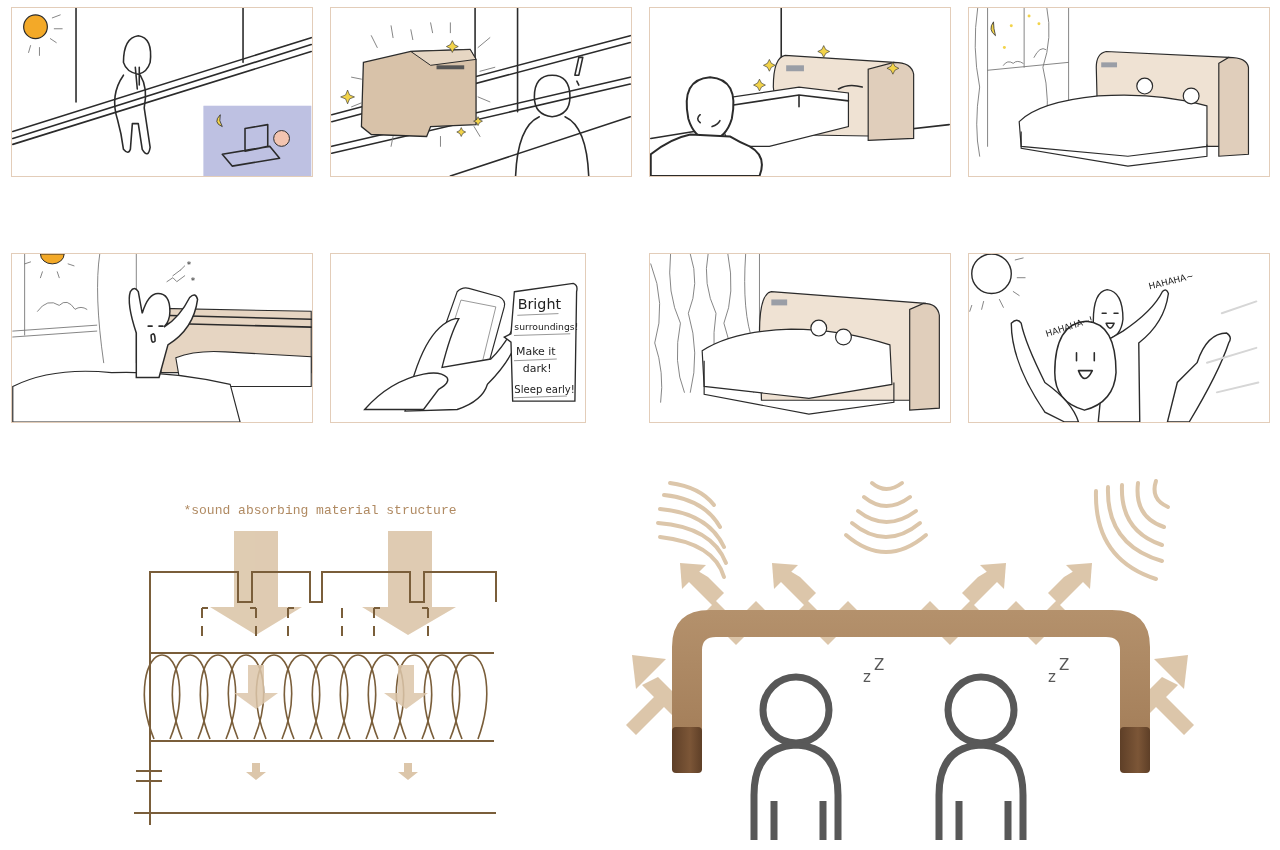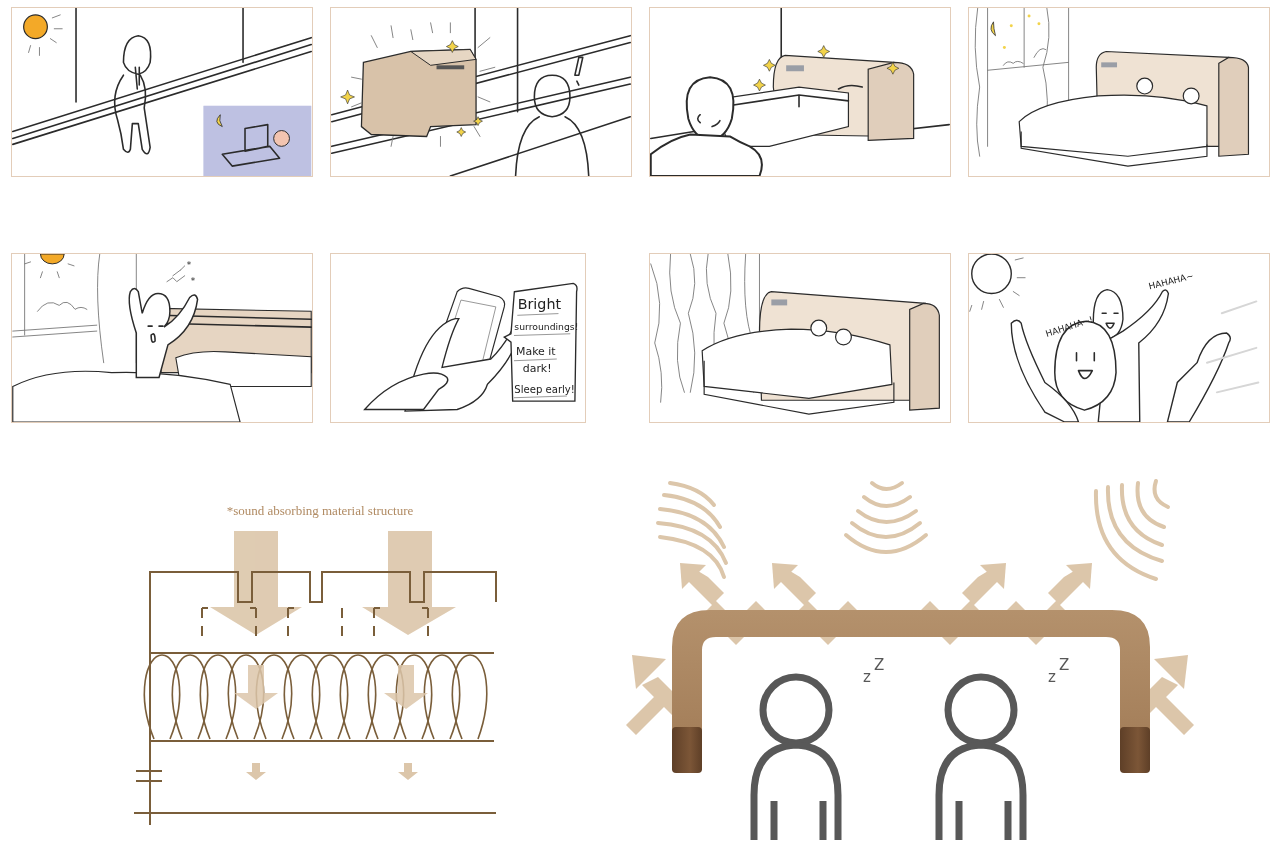--- a/index.html
+++ b/index.html
@@ -5,21 +5,21 @@
   html, body { margin: 0; padding: 0; background: #ffffff; }
   body { width: 1280px; height: 850px; position: relative; overflow: hidden; font-family: "Liberation Sans", sans-serif; }
   .panel { position: absolute; box-sizing: border-box; border: 1.5px solid #e3cdb9; background: #fff; overflow: hidden; }
   .panel svg { position: absolute; left: 0; top: 0; width: 100%; height: 100%; }
   .sk { fill: none; stroke: #2b2b2b; stroke-width: 1.6; stroke-linecap: round; stroke-linejoin: round; }
   .sk-thin { fill: none; stroke: #777; stroke-width: 0.9; stroke-linecap: round; }
   .hand { font-family: "DejaVu Sans", sans-serif; fill: #222; }
   #diagram-left, #diagram-right { position: absolute; }
   #diagram-left { left: 130px; top: 495px; width: 380px; height: 330px; }
   #diagram-right { left: 620px; top: 465px; width: 580px; height: 375px; }
-  .caption { position: absolute; left: 0; top: 8px; width: 100%; text-align: center; font-size: 13px; color: #b08a62; font-family: Liberation Serif, serif; }
+  .caption { position: absolute; left: 0; top: 8px; width: 100%; text-align: center; font-size: 13px; color: #b08a62; font-family: Liberation Mono, monospace; }
 </style>
 </head>
 <body>
 
 <div class="panel" style="left:11px;top:7px;width:302px;height:170px;">
   <svg viewBox="0 0 302 170">
     <circle cx="23" cy="19" r="12" fill="#f3a928" stroke="#2b2b2b" stroke-width="1.2"></circle>
     <path class="sk-thin" d="M40 10 l8 -3 M42 21 l8 0 M38 31 l6 4 M18 38 l-2 7 M27 40 l0 8"></path>
     <path class="sk" d="M64 0 L64 95 M233 0 L233 55"></path>
     <path class="sk" d="M0 125 L302 30 M0 132 L302 37 M0 138 L302 44"></path>

